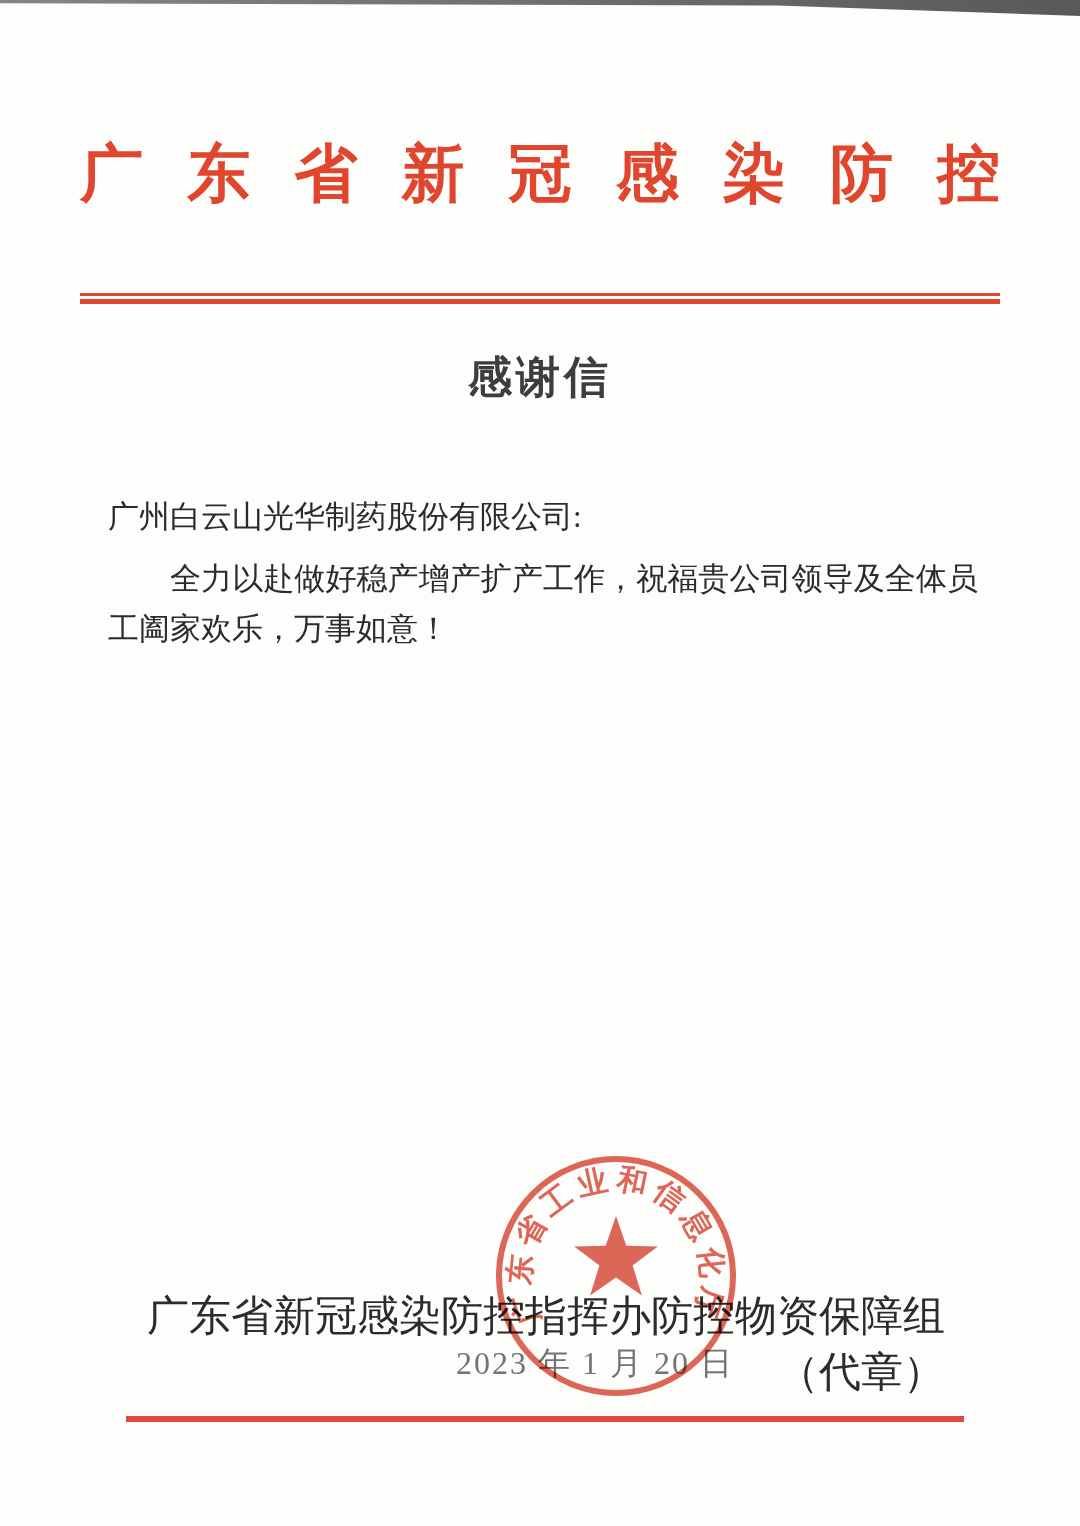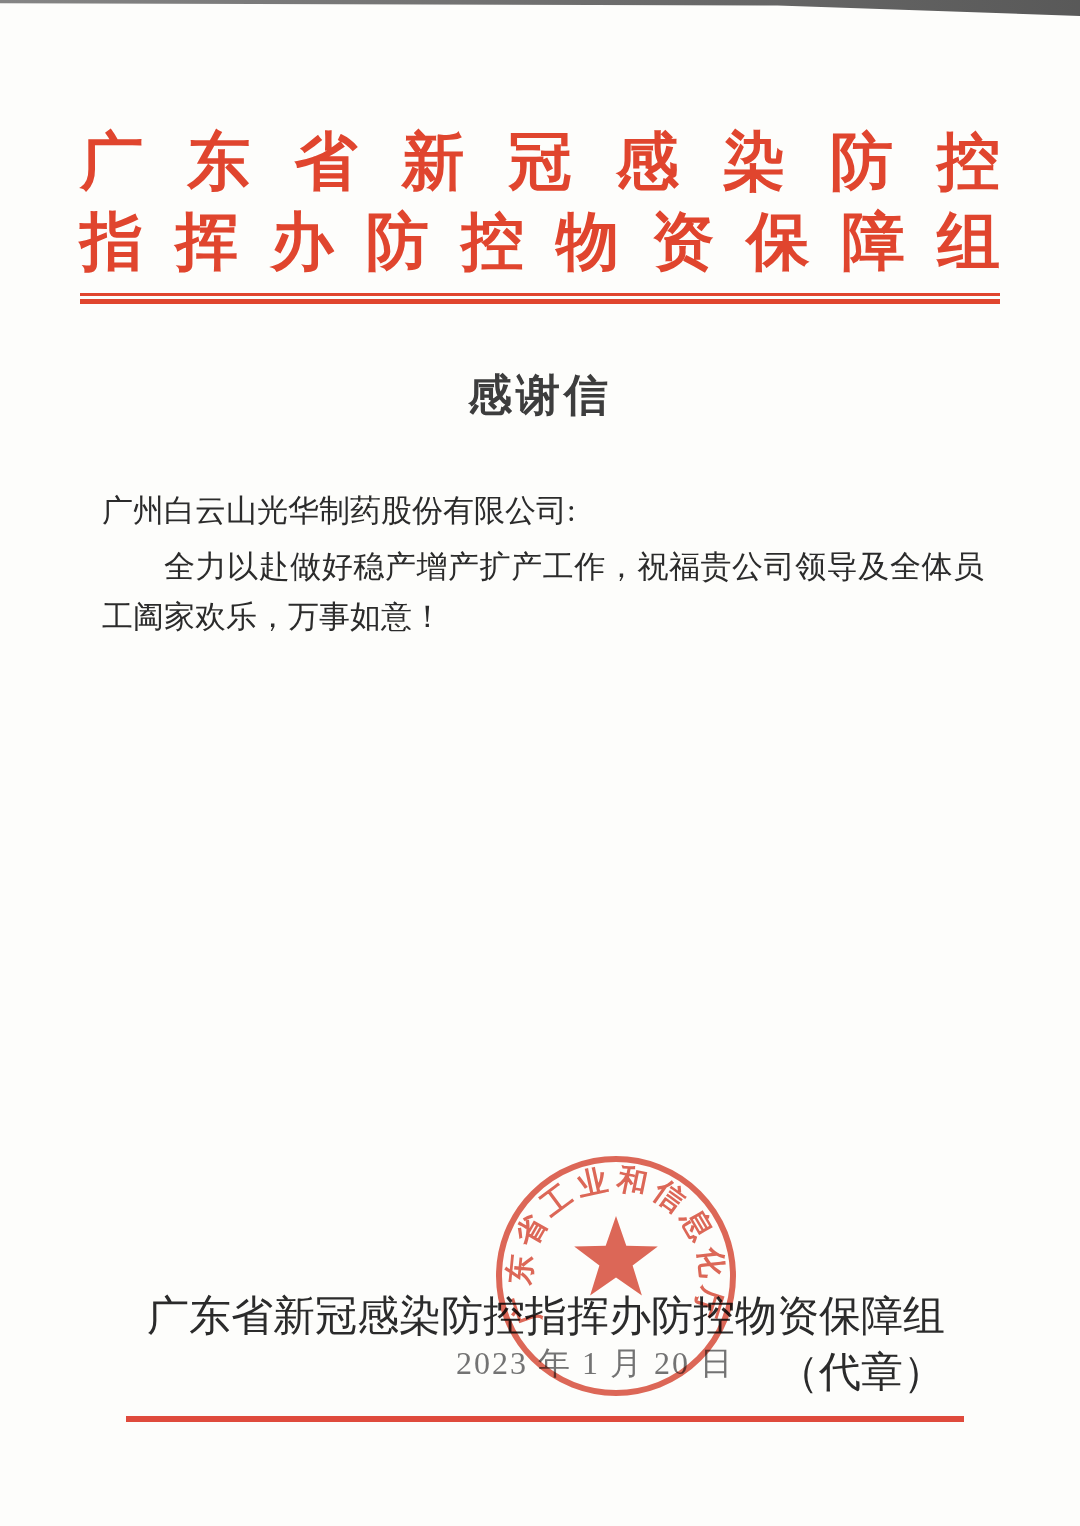--- a/index.html
+++ b/index.html
@@ -12,51 +12,51 @@
   }
   
   .scan-edge{
     position:absolute;top:0;left:0;width:1080px;height:16px;
     background:linear-gradient(to right,#707070,#3c3c3c);
     clip-path:polygon(0 0,100% 0,100% 100%,72% 34%,0 20%);
     opacity:.85;
   }
   
   .letterhead{
-    position:absolute;top:122px;left:80px;width:920px;
+    position:absolute;top:134px;left:80px;width:920px;
     color:#e0452e;
     font-weight:bold;
     font-size:63px;
     line-height:80px;
   }
   .lh-line{
     text-align:justify;
     text-align-last:justify;
     white-space:nowrap;
   }
   .head-rule{position:absolute;top:293px;left:80px;width:920px;}
   .head-rule .r-thin{height:3px;background:#e0452e;}
   .head-rule .r-gap{height:3px;}
   .head-rule .r-thick{height:5px;background:#e0452e;}
   
   .doc-title{
-    position:absolute;top:366px;left:0;width:1080px;
+    position:absolute;top:348px;left:0;width:1080px;
     text-align:center;
     font-size:44px;font-weight:bold;
     letter-spacing:4px;
     color:#3d3d3d;
   }
   
   .body-text{
     position:absolute;top:480px;left:96px;width:894px;
     font-size:31px;line-height:50px;
     color:#2b2b2b;
     text-align:justify;
   }
-  .body-text p{margin:6px;text-indent:2em;}
+  .body-text p{margin:12px;text-indent:2em;}
   .body-text .salutation{text-indent:0;}
   
   .signature-line{
     position:absolute;top:1288px;left:95px;width:850px;
     text-align:right;
     font-size:42px;color:#2b2b2b;
   }
   .date-line{
     position:absolute;top:1342px;left:110px;width:970px;
     text-align:center;
@@ -80,21 +80,20 @@
     font-weight:bold;
   }
 </style>
 </head>
 <body>
 
 <div class="scan-edge"></div>
 
 <div class="letterhead">
   <div class="lh-line">广东省新冠感染防控</div>
-  <div class="lh-line">指挥办防控物资保障组</div>
 </div>
 
 <div class="head-rule">
   <div class="r-thin"></div>
   <div class="r-gap"></div>
   <div class="r-thick"></div>
 </div>
 
 <div class="doc-title">感谢信</div>
 

